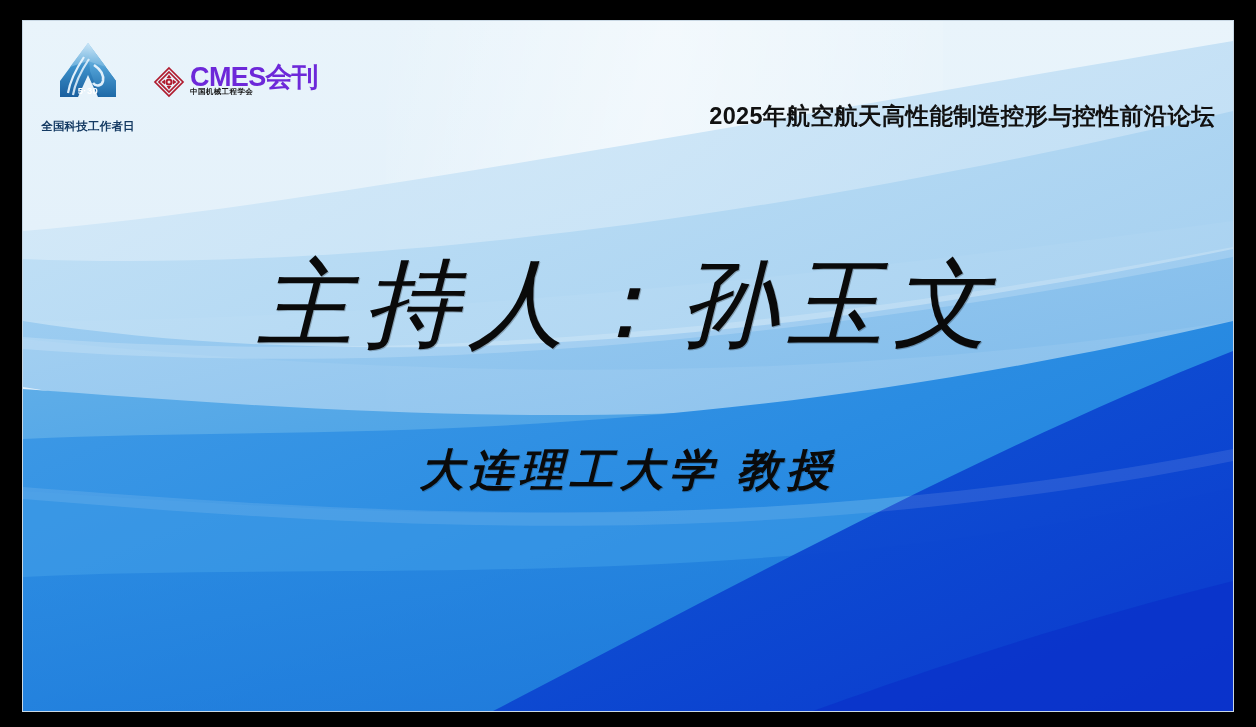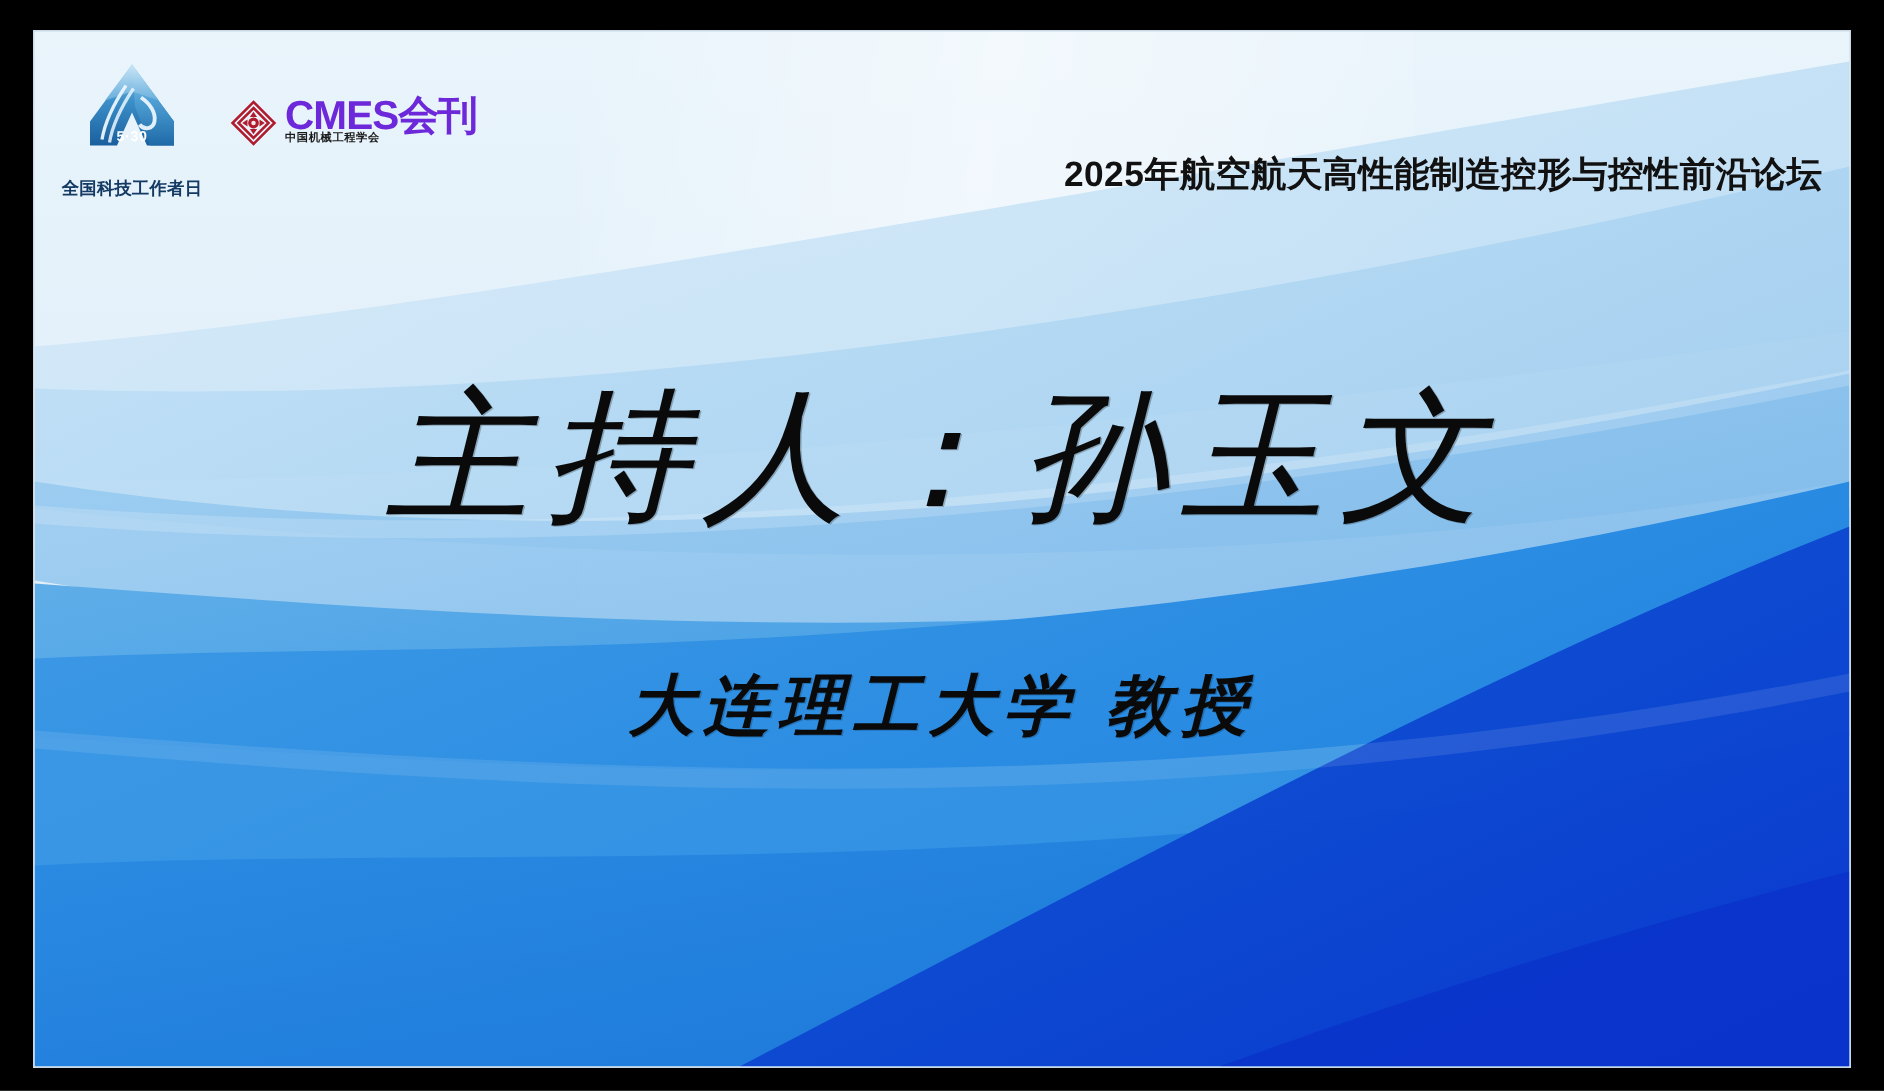--- a/index.html
+++ b/index.html
@@ -164,21 +164,21 @@
     white-space: nowrap;
     text-shadow: 1px 1px 0 rgba(0,0,0,0.25);
   }
 
   .affiliation-line {
     position: absolute;
     left: 0;
     top: 420px;
     width: 1210px;
     text-align: center;
-    font-family: Liberation Sans, sans-serif;
+    font-family: Liberation Serif, serif;
     font-size: 44px;
     font-weight: bold;
     font-style: italic;
     color: #0a0a0a;
     letter-spacing: 6px;
     line-height: 60px;
     white-space: nowrap;
     text-shadow: 1px 1px 0 rgba(0,0,0,0.2);
   }
 </style>

